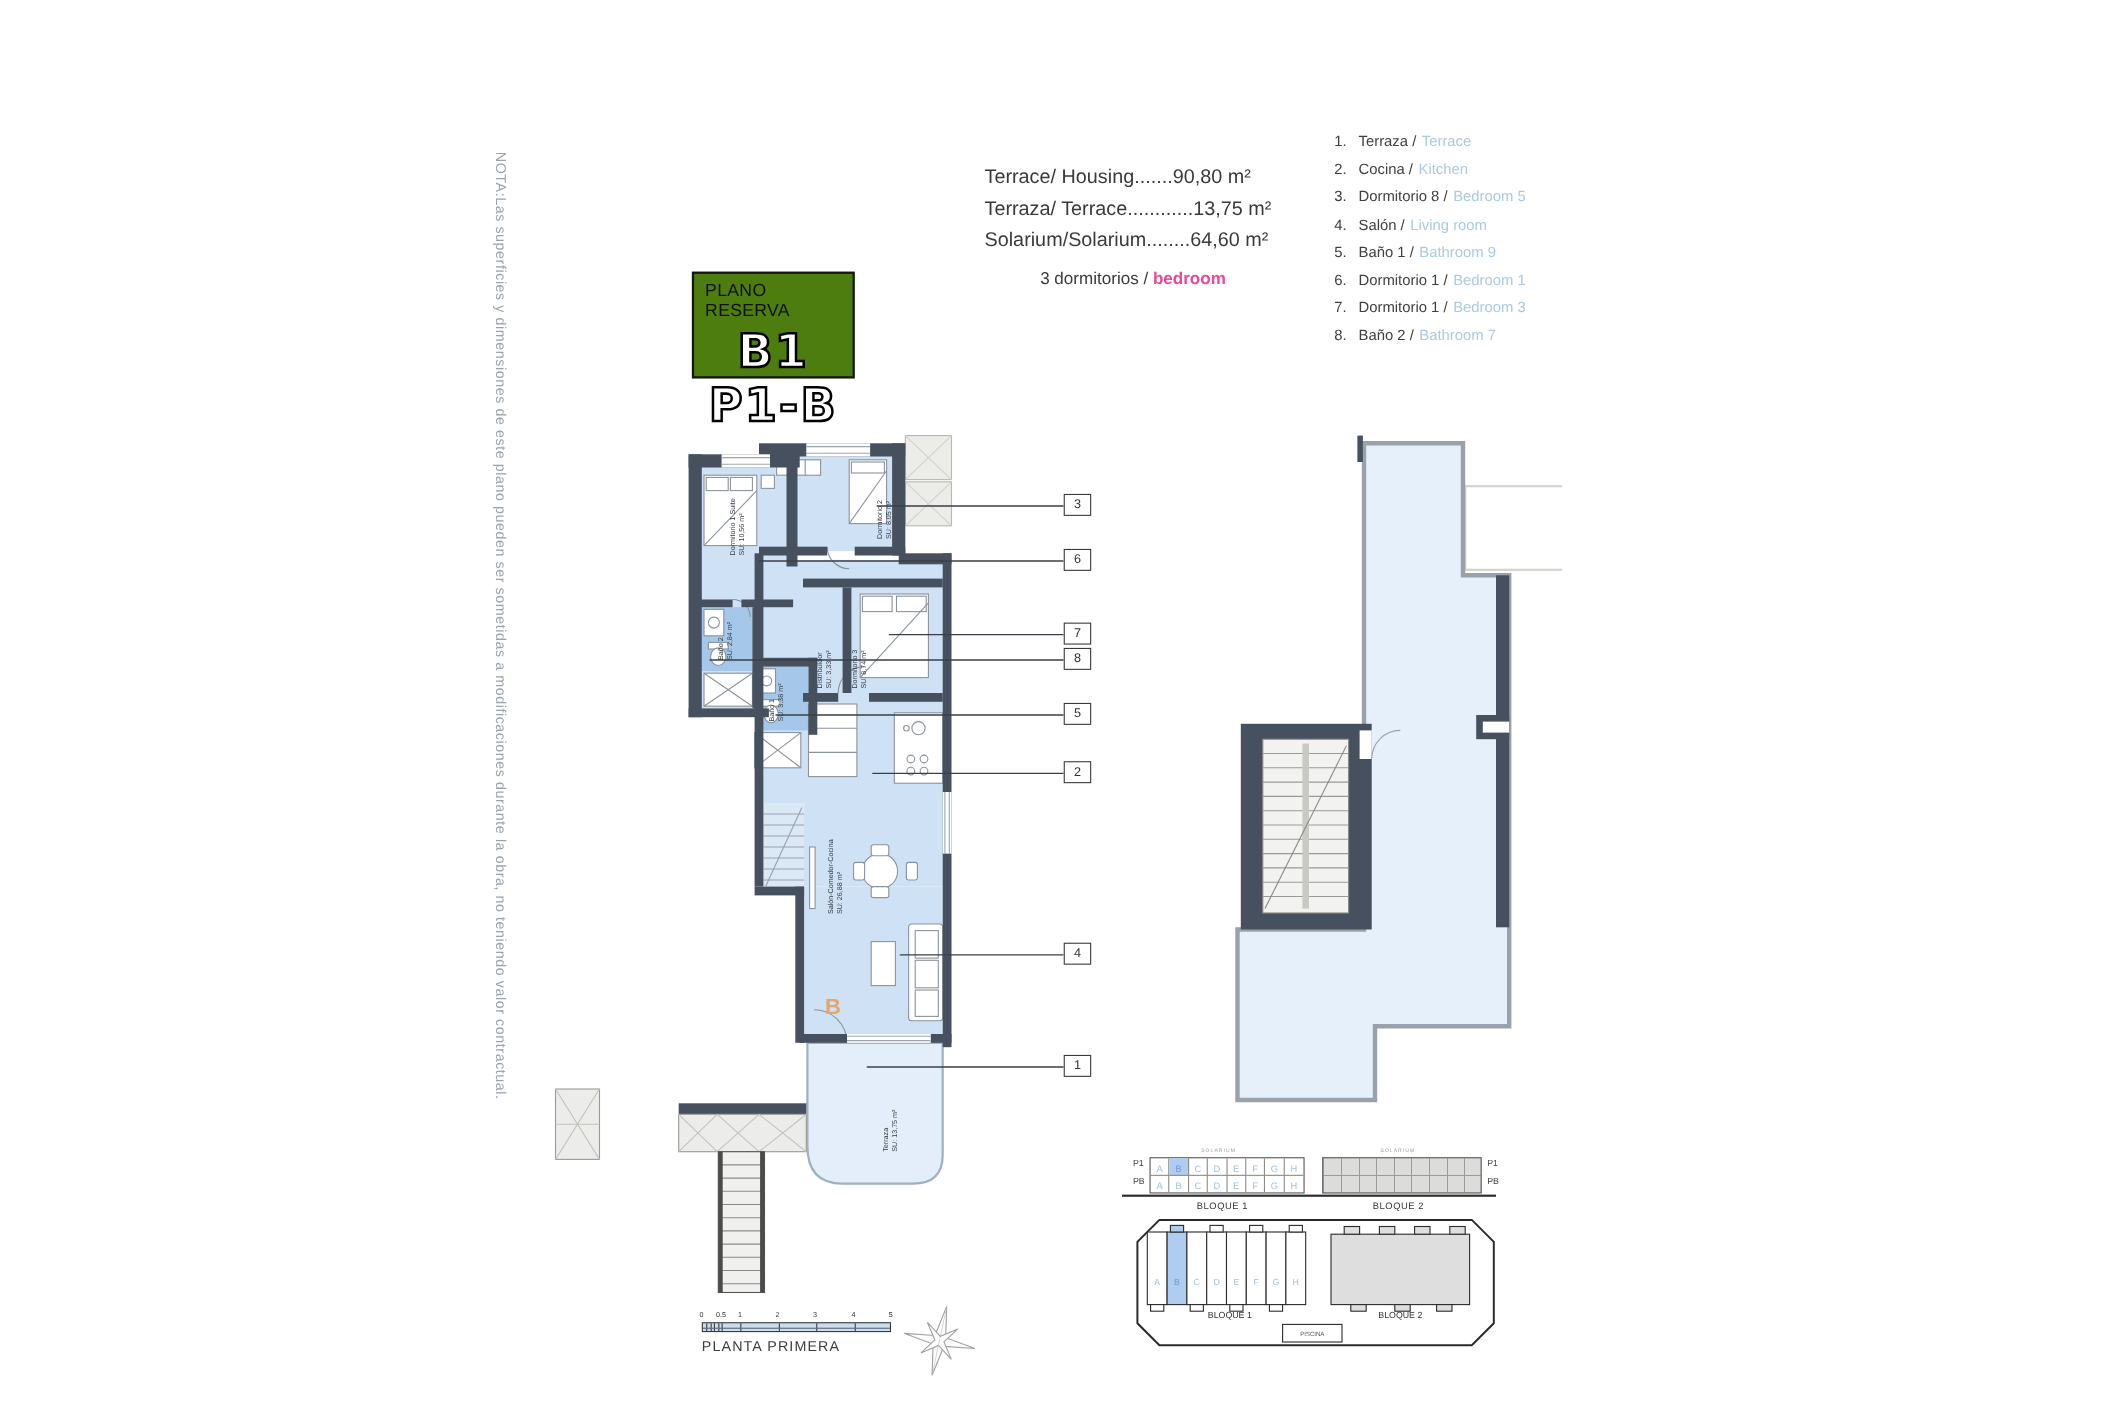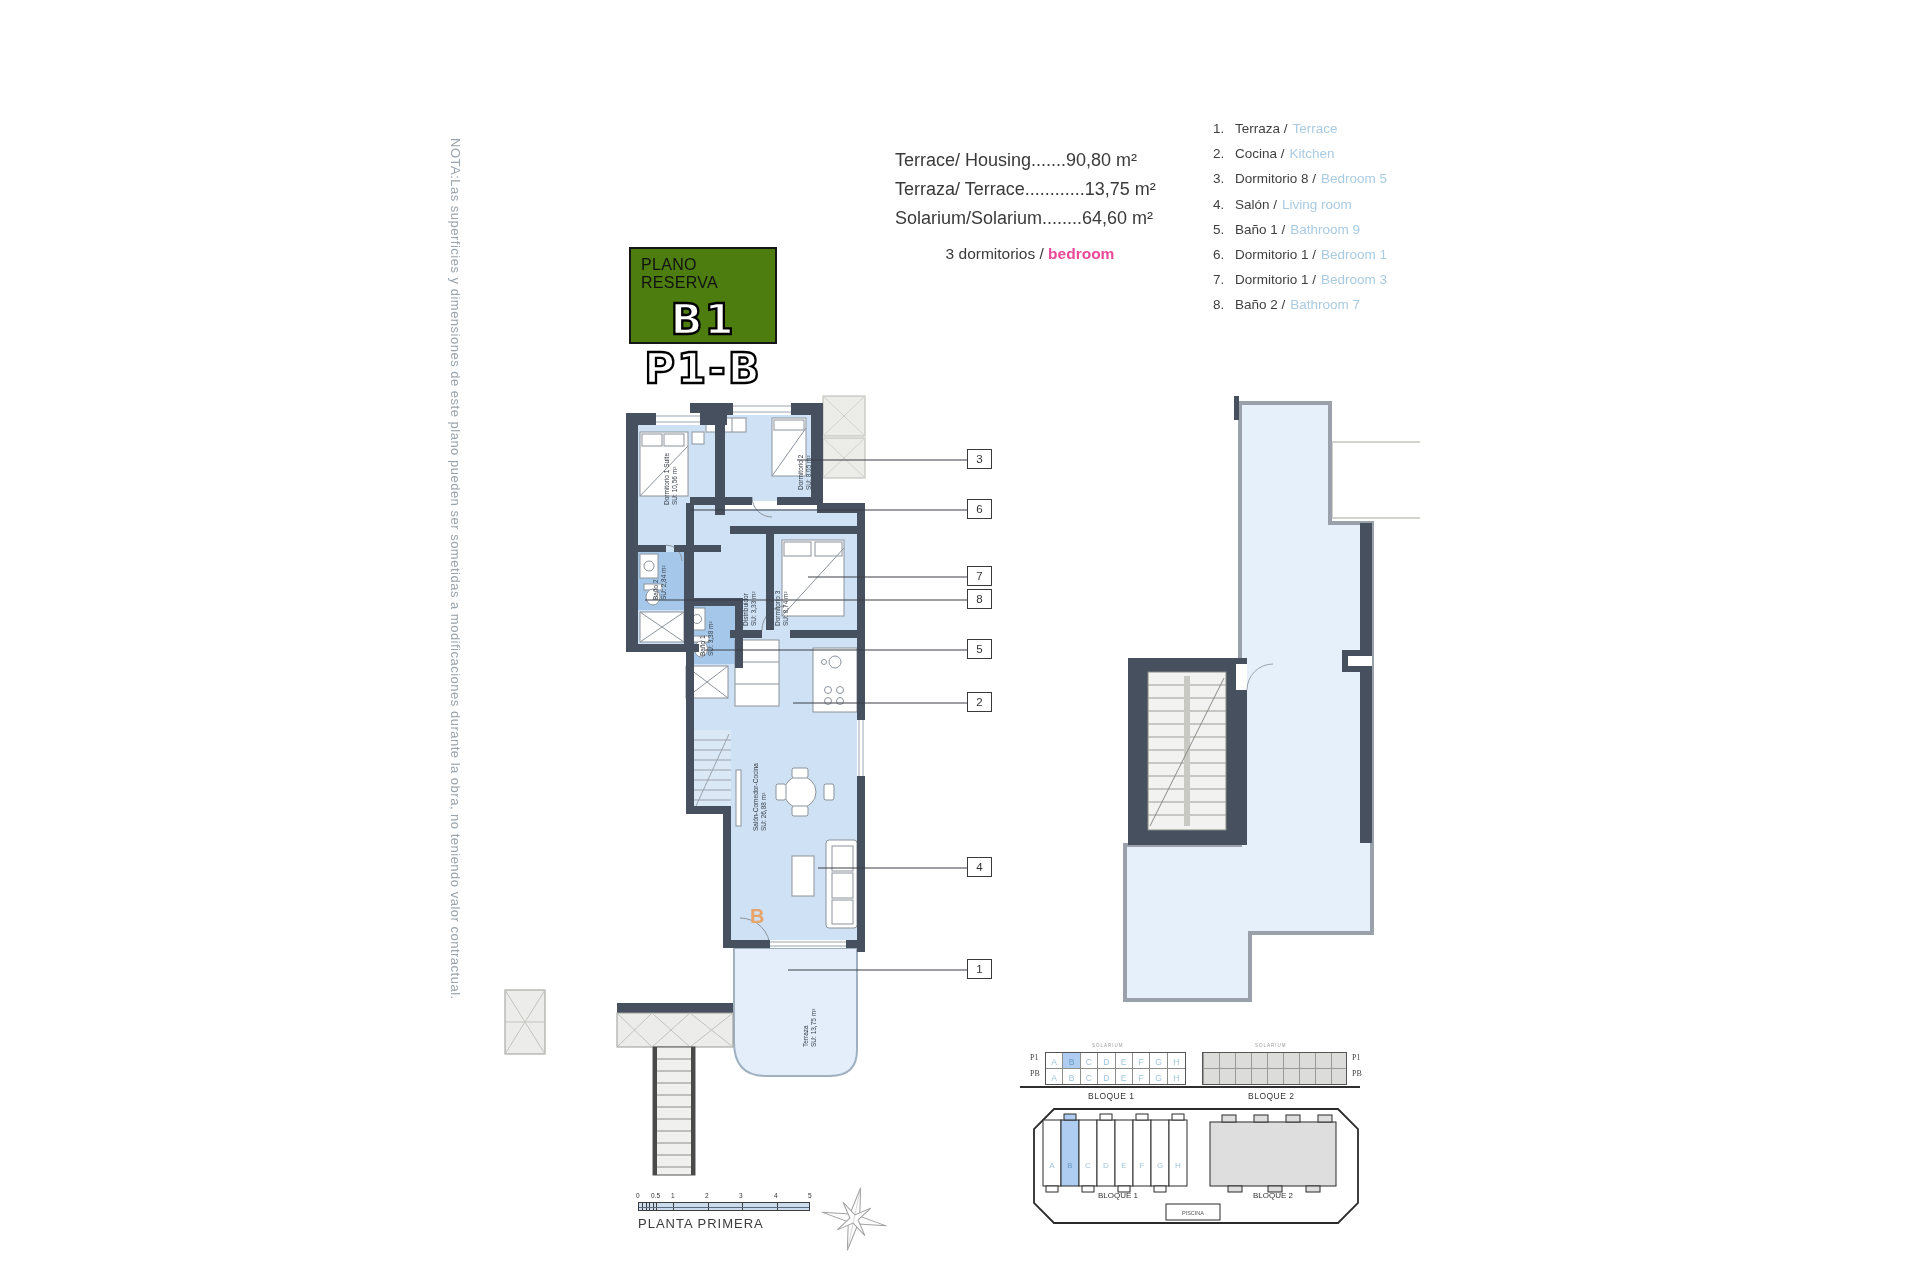--- a/index.html
+++ b/index.html
@@ -44,21 +44,21 @@
   #scalebar{left:630px;top:1192px;width:260px;height:50px;}
   #scalebar .tick{position:absolute;top:0;font-size:6.5px;color:#333;}
   #scalebar .bar{position:absolute;left:8px;top:10px;width:172px;height:9px;background:#ccdcec;
                  border:1px solid #3c3c3c;box-sizing:border-box;}
   #scalebar .bar i{position:absolute;top:0;width:1px;height:100%;background:#3c3c3c;}
   #scalebar .mid{position:absolute;left:0;top:4px;width:100%;height:1px;background:#5b6b7c;}
   #scalebar .caption{position:absolute;left:8px;top:24px;font-size:13px;letter-spacing:1px;color:#3c3c3c;}
 
   
   #blocks{left:1020px;top:1040px;width:345px;height:210px;font-family:"Liberation Sans",sans-serif;}
-  .plbl{position:absolute;font-size:8px;color:#444;font-family:Liberation Serif, serif;}
+  .plbl{position:absolute;font-size:8px;color:#444;}
   .solsm{position:absolute;font-size:4.5px;letter-spacing:1px;color:#999;}
   #gridA{position:absolute;left:25px;top:12px;width:141px;height:33px;border:1px solid #555;box-sizing:border-box;
          display:grid;grid-template-columns:repeat(8,1fr);grid-template-rows:1fr 1fr;background:#fff;}
   #gridA .cell{border-right:1px solid #8c8c88;border-bottom:1px solid #8c8c88;display:flex;align-items:flex-end;
                justify-content:center;font-size:8.5px;color:#9ec4dd;padding-bottom:1px;box-sizing:border-box;}
   #gridA .cell:nth-child(8n){border-right:none;}
   #gridA .cell.r2{border-bottom:none;}
   #gridA .cell.hl{background:#aecdf0;color:#6d9cc4;}
   #gridB{position:absolute;left:182px;top:12px;width:145px;height:33px;border:1px solid #555;box-sizing:border-box;
          background:

